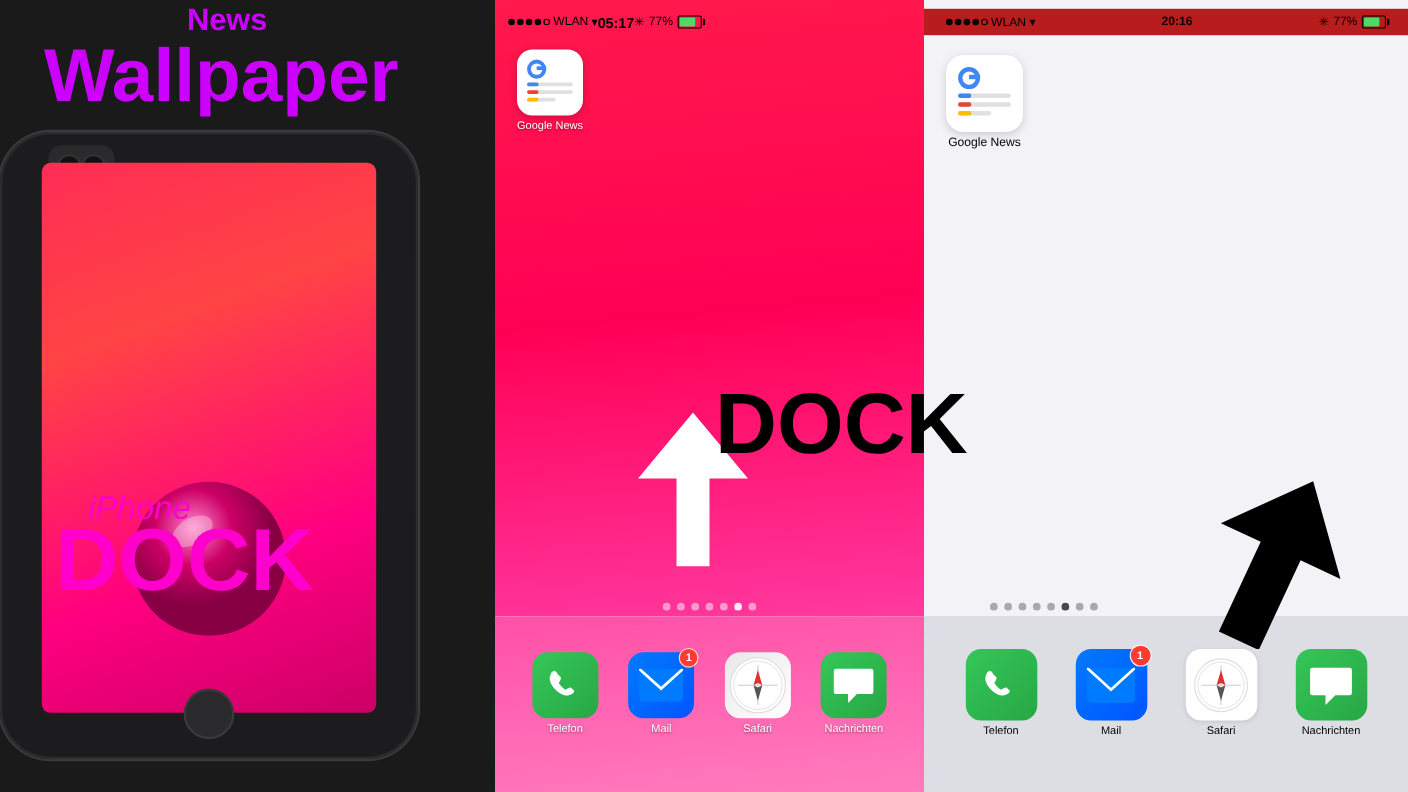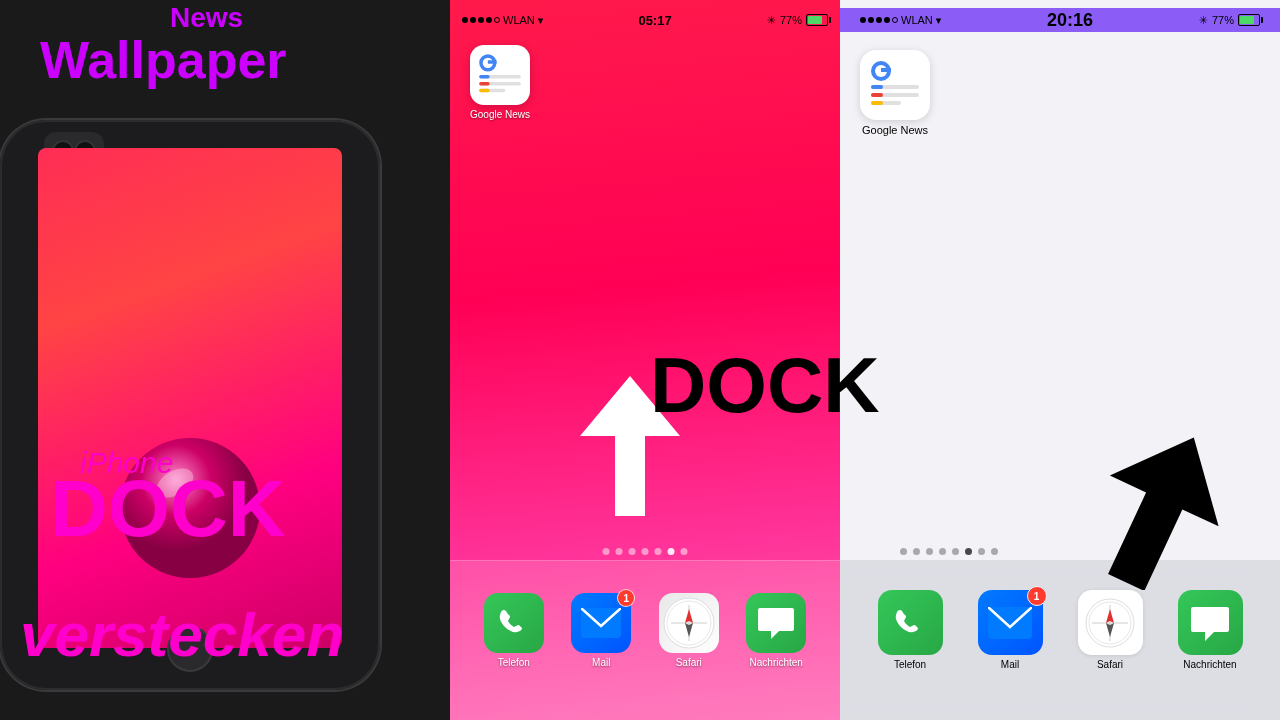--- a/index.html
+++ b/index.html
@@ -32,21 +32,21 @@
       font-size: 28px;
       font-weight: bold;
       z-index: 10;
     }
 
     .wallpaper-text {
       position: absolute;
       top: 30px;
       left: 40px;
       color: #cc00ff;
-      font-size: 52px;
+      font-size: 68px;
       font-weight: 900;
       z-index: 10;
       text-align: right;
     }
 
     .iphone-text {
       position: absolute;
       bottom: 240px;
       left: 80px;
       color: #ff00cc;
@@ -180,21 +180,20 @@
 
     
     .status-bar {
       position: absolute;
       top: 8px;
       left: 0;
       right: 0;
       height: 24px;
       display: flex;
       align-items: center;
-      justify-content: space-between;
       padding: 0 12px;
       z-index: 20;
     }
 
     .status-left {
       display: flex;
       align-items: center;
       gap: 3px;
     }
 
@@ -406,21 +405,21 @@
     .ipad-status-bar {
       position: absolute;
       top: 8px;
       left: 0;
       right: 0;
       height: 24px;
       display: flex;
       align-items: center;
       justify-content: space-between;
       padding: 0 20px;
-      background: #8b5cf6;
+      background: #b91c1c;
       z-index: 20;
     }
 
     
     .ipad-app-area {
       position: absolute;
       top: 50px;
       left: 20px;
       z-index: 10;
     }
@@ -477,21 +476,20 @@
         </svg>
       </div>
       <div class="home-button"></div>
     </div>
   </div>
 
   <div class="clear-text">News</div>
   <div class="wallpaper-text">Wallpaper</div>
   <div class="iphone-text">iPhone</div>
   <div class="dock-text">DOCK</div>
-  <div class="verstecken-text">verstecken</div>
 </div>
 
 <div class="middle-section">
 
   <div class="status-bar">
     <div class="status-left">
       <div class="status-dots">
         <div class="status-dot"></div>
         <div class="status-dot"></div>
         <div class="status-dot"></div>
@@ -613,21 +611,21 @@
     <div style="display:flex;align-items:center;gap:3px;">
       <div style="display:flex;gap:2px;">
         <div style="width:6px;height:6px;border-radius:50%;background:#000;"></div>
         <div style="width:6px;height:6px;border-radius:50%;background:#000;"></div>
         <div style="width:6px;height:6px;border-radius:50%;background:#000;"></div>
         <div style="width:6px;height:6px;border-radius:50%;background:#000;"></div>
         <div style="width:6px;height:6px;border-radius:50%;border:1px solid #000;background:transparent;"></div>
       </div>
       <span style="font-size:11px;">WLAN ▾</span>
     </div>
-    <div style="font-size:18px;font-weight:bold;">20:16</div>
+    <div style="font-size:11px;font-weight:bold;">20:16</div>
     <div style="display:flex;align-items:center;gap:4px;font-size:11px;">
       <span>✳</span>
       <span>77%</span>
       <div style="width:22px;height:12px;border:1.5px solid #000;border-radius:2px;padding:1px;position:relative;display:flex;align-items:center;">
         <div style="width:77%;height:100%;background:#4cd964;border-radius:1px;"></div>
         <div style="position:absolute;right:-4px;top:50%;transform:translateY(-50%);width:2px;height:6px;background:#000;border-radius:0 1px 1px 0;"></div>
       </div>
     </div>
   </div>
 

